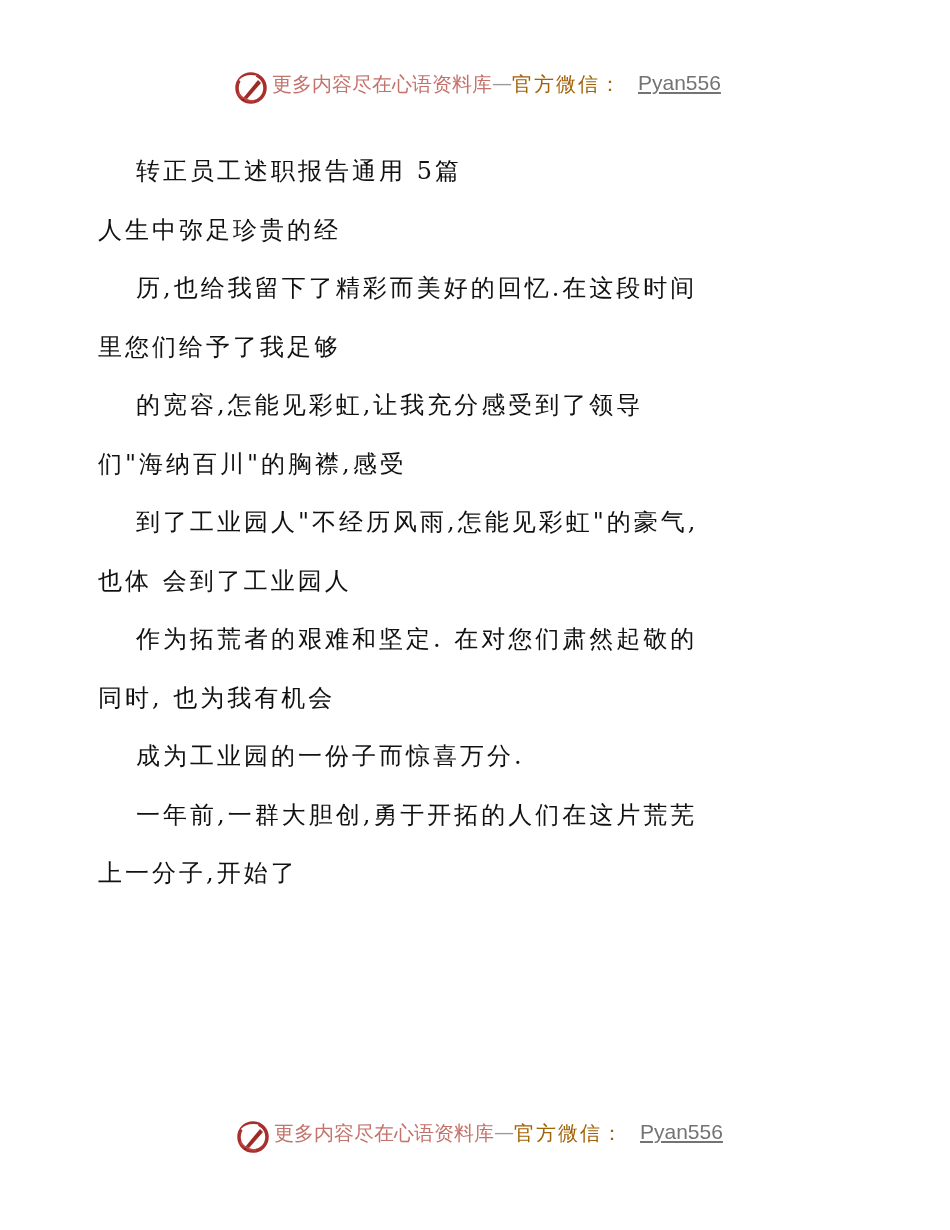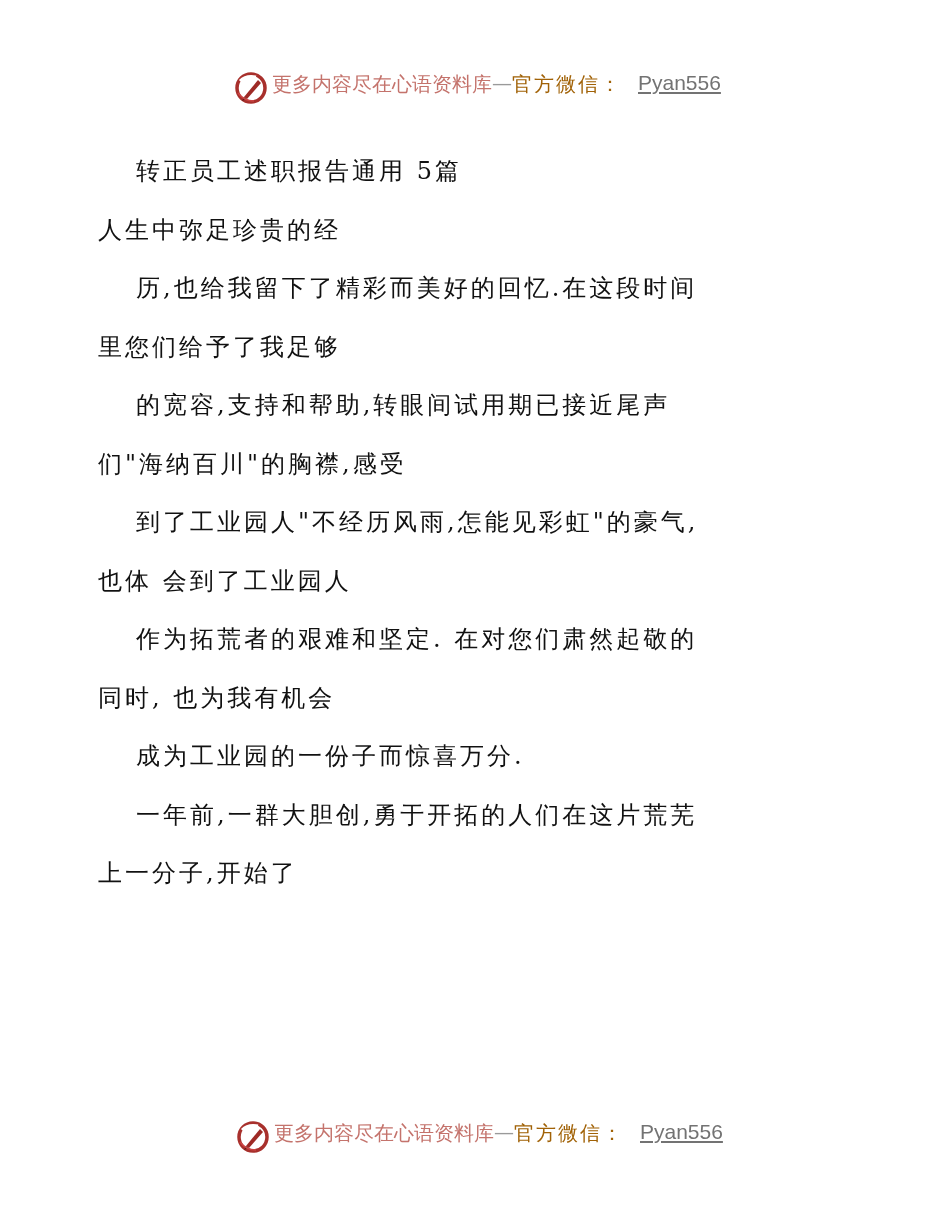--- a/index.html
+++ b/index.html
@@ -42,21 +42,21 @@
     <span class="dash">—</span>
     <span class="t2">官方微信：</span>
     <span class="t3">Pyan556</span>
   </div>
 
   <div class="doc">
     <div class="line indent">转正员工述职报告通用 5篇</div>
     <div class="line">人生中弥足珍贵的经</div>
     <div class="line indent">历,也给我留下了精彩而美好的回忆.在这段时间</div>
     <div class="line">里您们给予了我足够</div>
-    <div class="line indent">的宽容,支持和帮助,转眼间试用期已接近尾声</div>
+    <div class="line indent">的宽容,怎能见彩虹,让我充分感受到了领导</div>
     <div class="line">们"海纳百川"的胸襟,感受</div>
     <div class="line indent">到了工业园人"不经历风雨,怎能见彩虹"的豪气,</div>
     <div class="line">也体 会到了工业园人</div>
     <div class="line indent">作为拓荒者的艰难和坚定. 在对您们肃然起敬的</div>
     <div class="line">同时, 也为我有机会</div>
     <div class="line indent">成为工业园的一份子而惊喜万分.</div>
     <div class="line indent">一年前,一群大胆创,勇于开拓的人们在这片荒芜</div>
     <div class="line">上一分子,开始了</div>
   </div>
 

